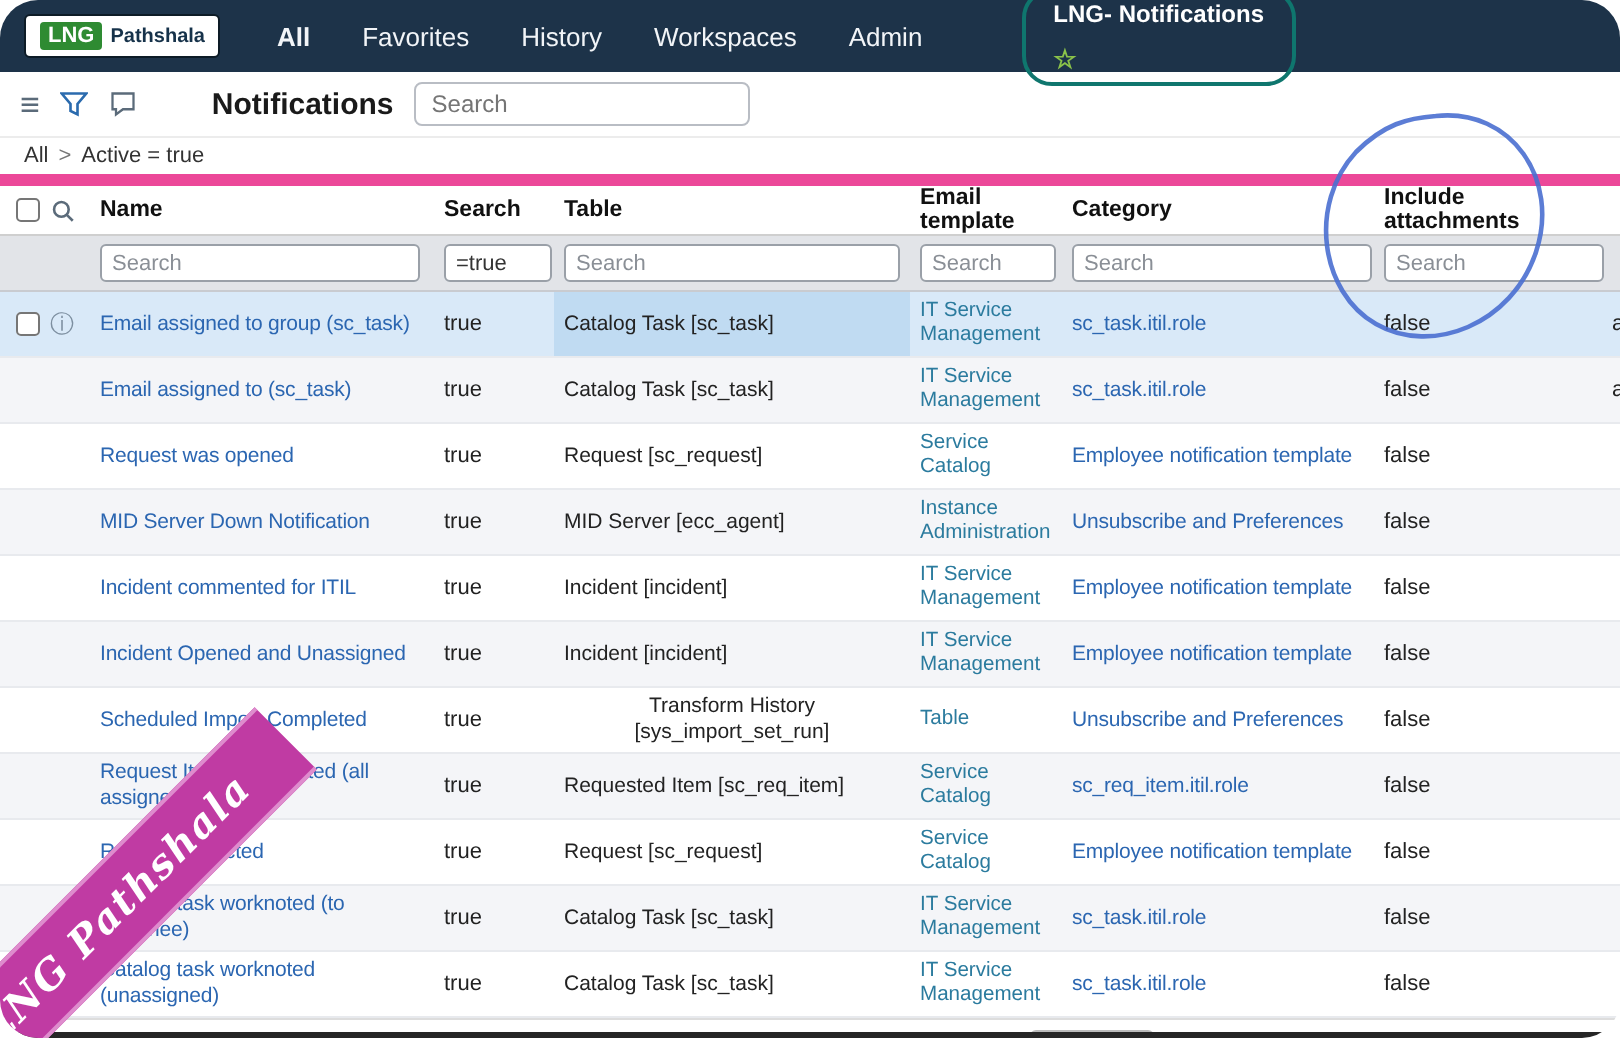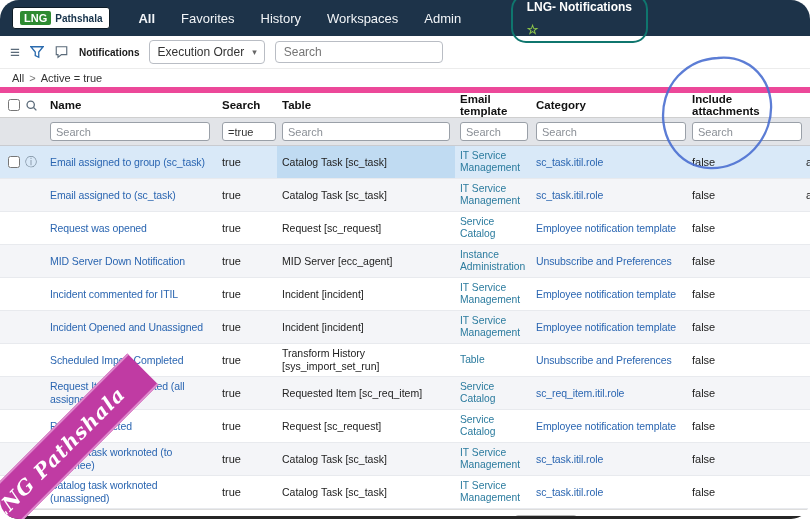--- a/index.html
+++ b/index.html
@@ -15,21 +15,21 @@
   .menu-item{color:#f2f5f8;font-size:13px;cursor:pointer;}
   .menu-item.active{font-weight:600;}
   .pill{margin-left:auto;margin-right:150px;border:2px solid #0f766e;border-radius:15px;padding:4px 14px;
         color:#fff;font-size:12px;font-weight:600;display:flex;gap:8px;cursor:pointer;flex-direction:column;}
   .star{color:#8bc34a;font-size:13px;}
 
   
   .toolbar{height:32px;display:flex;align-items:center;gap:10px;padding:0 10px;border-bottom:1px solid #ececec;}
   .icon{display:inline-flex;align-items:center;cursor:pointer;}
   .menu-glyph{font-size:17px;color:#5b6b7a;line-height:1;}
-  .tb-title{font-weight:bold;font-size:10px;color:#1a1a1a;}
+  .tb-title{font-weight:bold;font-size:15px;color:#1a1a1a;margin-left:27px;}
   .select{border:1px solid #b9bdc4;border-radius:4px;height:22px;display:flex;align-items:center;
           padding:0 7px;font-size:12px;color:#333;gap:8px;cursor:pointer;background:#fff;}
   .caret{color:#666;font-size:9px;}
   .tb-search{width:150px;height:20px;border:1px solid #b9bdc4;border-radius:4px;padding:0 8px;font-size:12px;
              font-family:"Liberation Sans",sans-serif;}
 
   
   .breadcrumb{height:18px;display:flex;align-items:center;gap:5px;padding:0 12px;font-size:11px;color:#333;}
   .bc-sep{color:#777;}
   .bc-all,.bc-filter{cursor:pointer;}
@@ -50,21 +50,21 @@
   .f-in::placeholder{color:#8a8f96;}
   .f-name{width:148px;} .f-active{width:42px;} .f-table{width:158px;}
   .f-category{width:56px;} .f-email{width:138px;} .f-attach{width:98px;}
 
   .trow{min-height:32px;border-bottom:1px solid #e8eaee;font-size:11px;background:#fff;}
   .trow.alt{background:#f4f5f8;}
   .trow.sel{background:#d9e9f8;}
   .trow.sel .tcell-table{background:#c0dbf2;}
   .link{color:#2b66b1;cursor:pointer;font-size:10.5px;line-height:13px;letter-spacing:-0.1px;}
   .cat{color:#2b7b9e;font-size:10.3px;line-height:12px;}
-  .tcell-table{font-size:10.5px;line-height:13px;cursor:pointer;}
+  .tcell-table{font-size:10.5px;line-height:13px;cursor:pointer;text-align:center;}
   .info{color:#7d8fa0;font-size:12px;cursor:pointer;line-height:1;}
   input[type="checkbox"]{width:12px;height:12px;margin:0;cursor:pointer;}
 
   
   .footer{height:28px;border-top:1px solid #ddd;display:flex;align-items:center;gap:9px;
           padding-left:484px;background:#fff;}
   .pg{font-size:15px;line-height:1;cursor:pointer;font-weight:bold;}
   .pg.gray{color:#b9bdc4;} .pg.blue{color:#2b6bae;}
   .pg-input{width:50px;height:17px;border:1px solid #bbb;border-radius:3px;text-align:right;font-size:11.5px;
             padding:0 5px;font-family:"Liberation Sans",sans-serif;}
@@ -108,24 +108,20 @@
       <svg width="14" height="14" viewBox="0 0 16 16">
           <path d="M1 2h14L10 8v6l-4-2V8L1 2z" fill="none" stroke="#2b6bae" stroke-width="1.5"></path>
         </svg>
     </span>
     <span class="icon">
       <svg width="15" height="14" viewBox="0 0 16 16">
           <path d="M2 2h12v9H8l-4 3v-3H2z" fill="none" stroke="#5b6b7a" stroke-width="1.3"></path>
         </svg>
     </span>
     <span class="tb-title">Notifications</span>
-    <div class="select">
-      <span>Execution Order</span>
-      <span class="caret">▾</span>
-    </div>
     <input class="tb-search" placeholder="Search" style="">
   </div>
 
   <div class="breadcrumb">
     <span class="bc-all">All</span>
     <span class="bc-sep">&gt;</span>
     <span class="bc-filter">Active = true</span>
   </div>
 
   <div class="grid thead">

